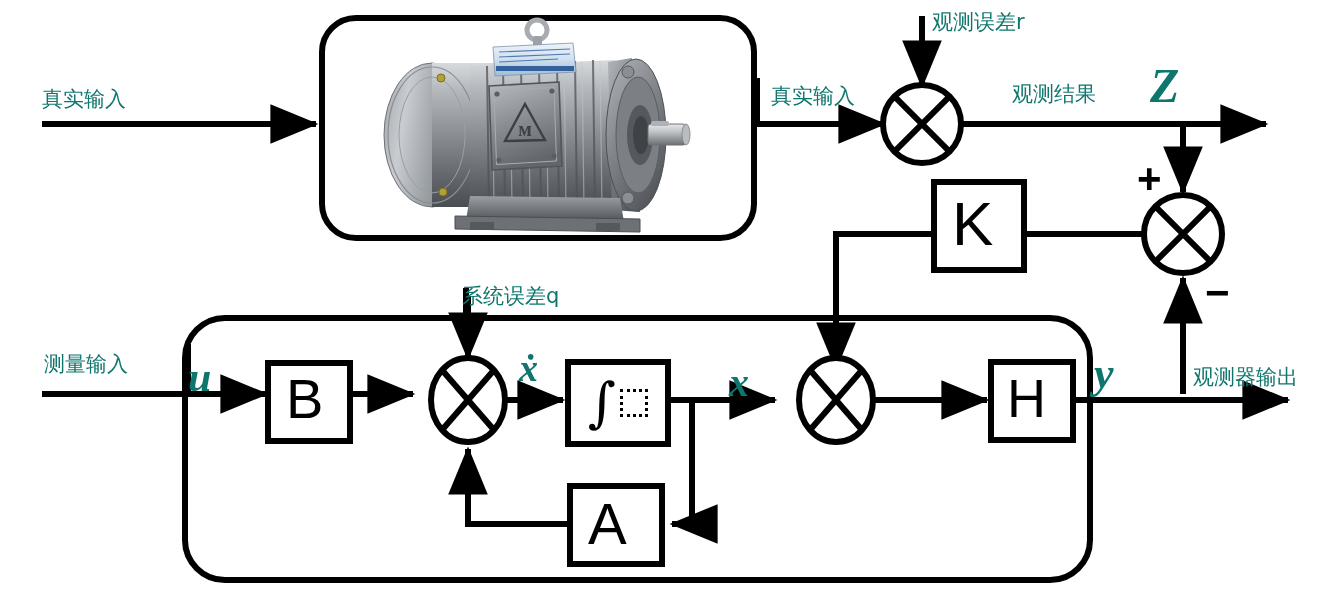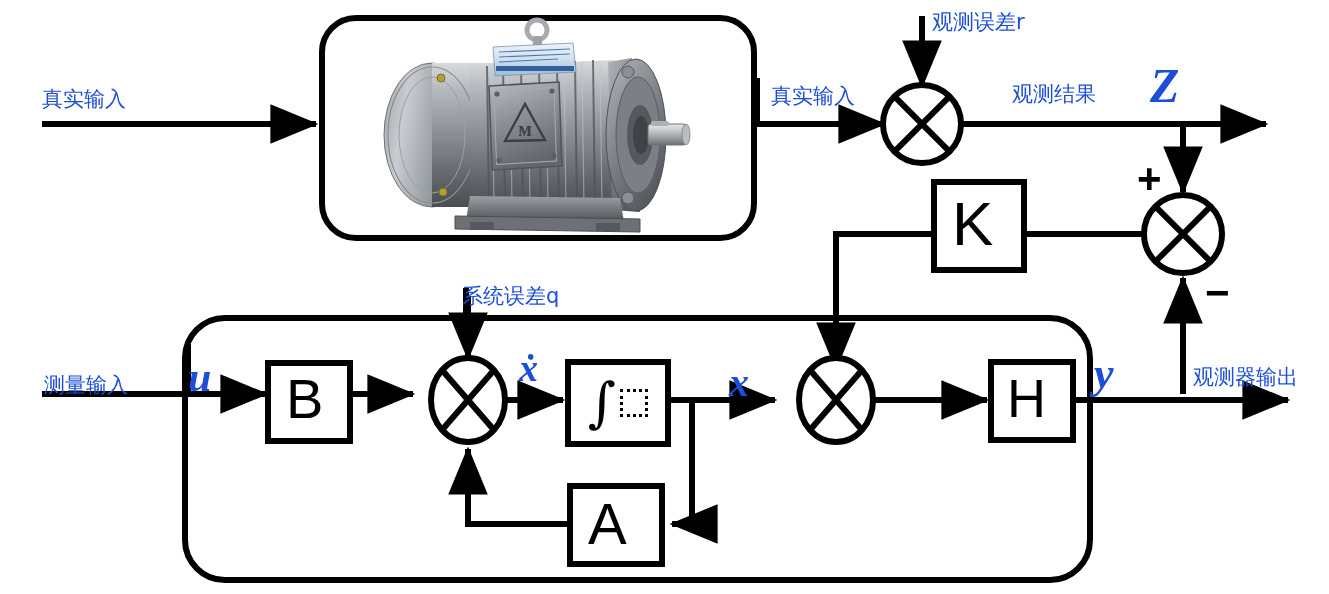--- a/index.html
+++ b/index.html
@@ -21,21 +21,21 @@
   #diagram-svg {
     position: absolute;
     left: 0;
     top: 0;
     width: 1329px;
     height: 594px;
   }
   .lbl {
     position: absolute;
     white-space: nowrap;
-    color: #1d4ed8;
+    color: #0f766e;
     line-height: 1;
     user-select: none;
   }
   .cn {
     font-family: "DejaVu Sans", "Liberation Sans", sans-serif;
     font-size: 21px;
     font-weight: 500;
   }
   .cn-sm {
     font-family: "DejaVu Sans", "Liberation Sans", sans-serif;
@@ -311,21 +311,21 @@
   <div class="lbl sym" style="left:1150px; top:62px; font-size:48px;">Z</div>
 
   <div class="lbl signchar" style="left:1137px; top:158px; font-size:42px;">+</div>
 
   <div class="lbl signchar" style="left:1205px; top:272px; font-size:42px;">−</div>
 
   <div class="lbl blockletter" style="left:952px; top:193px; font-size:62px;">K</div>
 
   <div class="lbl cn" style="left:462px; top:286px;"><span>系统误差q</span></div>
 
-  <div class="lbl cn" style="left:44px; top:375px;">测量输入</div>
+  <div class="lbl cn" style="left:44px; top:354px;">测量输入</div>
 
   <div class="lbl sym" style="left:188px; top:356px; font-size:42px;">u</div>
 
   <div class="lbl blockletter" style="left:286px; top:371px; font-size:56px;">B</div>
 
   <div class="lbl sym" style="left:519px; top:349px; font-size:38px;">ẋ</div>
 
   <div class="int-inner">
     <span class="intsym">∫</span>
     <span class="dotbox"></span>

